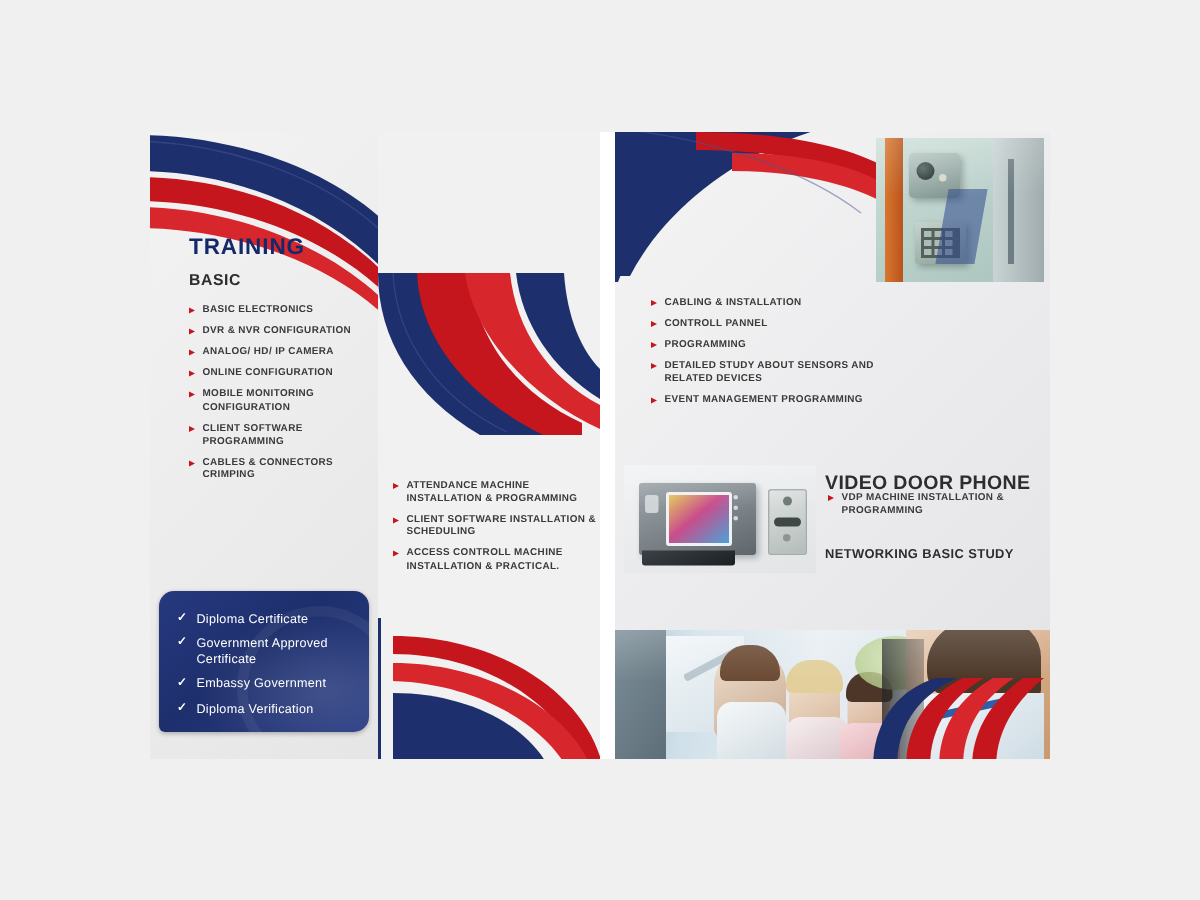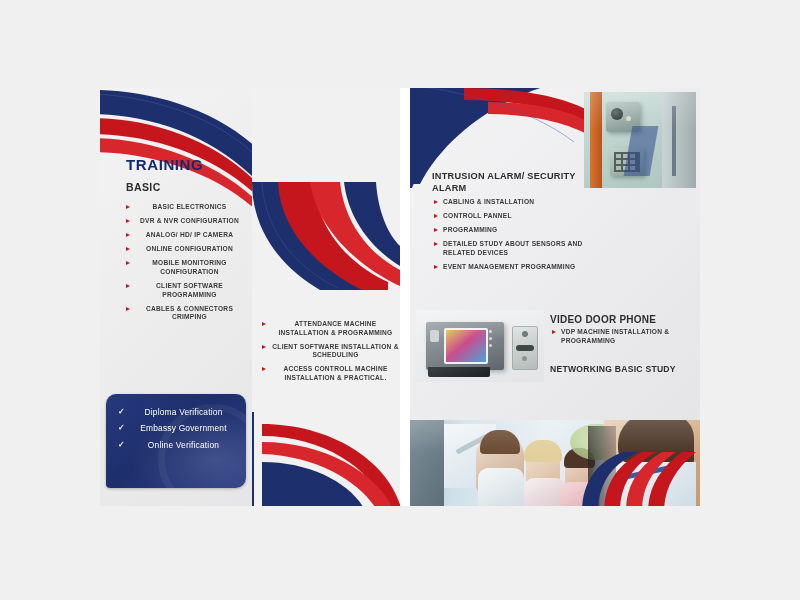--- a/index.html
+++ b/index.html
@@ -9,21 +9,21 @@
     background:#f0f0f0;
     font-family:"Liberation Sans",sans-serif;
   }
   #canvas{position:relative;width:800px;height:600px;}
 
   
   .sheet{position:absolute;left:100px;top:88px;width:600px;height:418px;}
 
   .panel{position:absolute;top:0;height:100%;background:#efeff0;overflow:hidden;}
   .panel-left{left:0;width:300px;
-    background:linear-gradient(135deg,#f3f3f4 0%,#e9e9ea 60%,#e2e2e4 100%);text-align:center;}
+    background:linear-gradient(135deg,#f3f3f4 0%,#e9e9ea 60%,#e2e2e4 100%);}
   .panel-right{left:310px;width:290px;
     background:linear-gradient(135deg,#f4f4f5 0%,#eaeaec 60%,#e3e3e5 100%);}
   .gutter{position:absolute;left:300px;top:0;width:10px;height:100%;background:#ffffff;}
 
   
   .col-a{position:absolute;left:0;top:0;width:152px;height:100%;overflow:hidden;}
   .col-b{position:absolute;left:152px;top:0;width:148px;height:100%;overflow:hidden;background:#f1f1f2;}
 
   
   .swoosh-tl{position:absolute;left:-8px;top:-4px;width:175px;height:130px;overflow:hidden;pointer-events:none;}
@@ -99,21 +99,21 @@
   .heading-intr{
     position:absolute;left:22px;top:82px;width:180px;
     font-size:9.2px;font-weight:bold;letter-spacing:.25px;line-height:12px;
     color:#2d2d2d;text-transform:uppercase;
   }
   .list-intr{position:absolute;left:24px;top:110px;width:170px;}
   .list-intr li{font-size:6.7px;line-height:8.6px;margin-bottom:7.5px;}
 
   .heading-vdp{
     position:absolute;left:140px;top:226px;width:145px;
-    font-size:10px;font-weight:bold;letter-spacing:.25px;color:#2d2d2d;
+    font-size:13px;font-weight:bold;letter-spacing:.25px;color:#2d2d2d;
     text-transform:uppercase;
   }
   .list-vdp{position:absolute;left:142px;top:240px;width:142px;}
   .list-vdp li{font-size:6.5px;line-height:8.4px;margin-bottom:3px;}
   .heading-net{
     position:absolute;left:140px;top:276px;width:150px;
     font-size:8.6px;font-weight:bold;letter-spacing:.25px;color:#2d2d2d;
     text-transform:uppercase;
   }
 
@@ -161,23 +161,24 @@
           <li>DVR &amp; NVR CONFIGURATION</li>
           <li>ANALOG/ HD/ IP CAMERA</li>
           <li>ONLINE CONFIGURATION</li>
           <li>MOBILE MONITORING CONFIGURATION</li>
           <li>CLIENT SOFTWARE PROGRAMMING</li>
           <li>CABLES &amp; CONNECTORS CRIMPING</li>
         </ul>
 
         <div class="cert-box">
           <ul class="checks">
+            <li>Diploma Certificate</li>
+            <li>Government Approved Certificate</li>
+            <li>Embassy Government</li>
             <li>Diploma Verification</li>
-            <li>Embassy Government</li>
-            <li>Online Verification</li>
           </ul>
         </div>
       </div>
 
       <div class="col-b">
 
         <div class="swoosh-mid">
           <svg width="148" height="108" viewBox="0 0 148 108">
             <path d="M0 0 L40 0 C40 46 70 86 118 108 L68 108 C24 82 0 44 0 0 Z" fill="#1e2f6d"></path>
             <path d="M26 0 L62 0 C64 42 92 80 136 100 L136 108 L110 108 C62 84 28 46 26 0 Z" fill="#c4161c"></path>
@@ -234,21 +235,20 @@
         <div style="position:absolute;left:46px;top:68px;width:5px;height:4px;background:#aebcb6"></div>
         <div style="position:absolute;left:32px;top:74px;width:5px;height:4px;background:#aebcb6"></div>
         <div style="position:absolute;left:39px;top:74px;width:5px;height:4px;background:#aebcb6"></div>
         <div style="position:absolute;left:46px;top:74px;width:5px;height:4px;background:#aebcb6"></div>
         <div style="position:absolute;left:44px;top:34px;width:26px;height:50px;background:#2f4a8c;opacity:.55;transform:skewX(-10deg)"></div>
         <div style="position:absolute;right:0;top:0;width:34px;height:96px;background:linear-gradient(90deg,#c9d3d4,#9facad)"></div>
         <div style="position:absolute;right:20px;top:14px;width:4px;height:70px;background:#6e7d84"></div>
         <div class="fade"></div>
       </div>
 
-      <div class="heading-intr">INTRUSION ALARM/ SECURITY ALARM</div>
       <ul class="bullets list-intr">
         <li>CABLING &amp; INSTALLATION</li>
         <li>CONTROLL PANNEL</li>
         <li>PROGRAMMING</li>
         <li>DETAILED STUDY ABOUT SENSORS AND RELATED DEVICES</li>
         <li>EVENT MANAGEMENT PROGRAMMING</li>
       </ul>
 
       <div class="photo ph-vdp">
         <div class="mon" style="left:10px;top:12px;width:78px;height:48px;background:linear-gradient(160deg,#9ea6ab,#5e666c);box-shadow:2px 2px 4px rgba(0,0,0,.25);border-radius:2px"></div>

